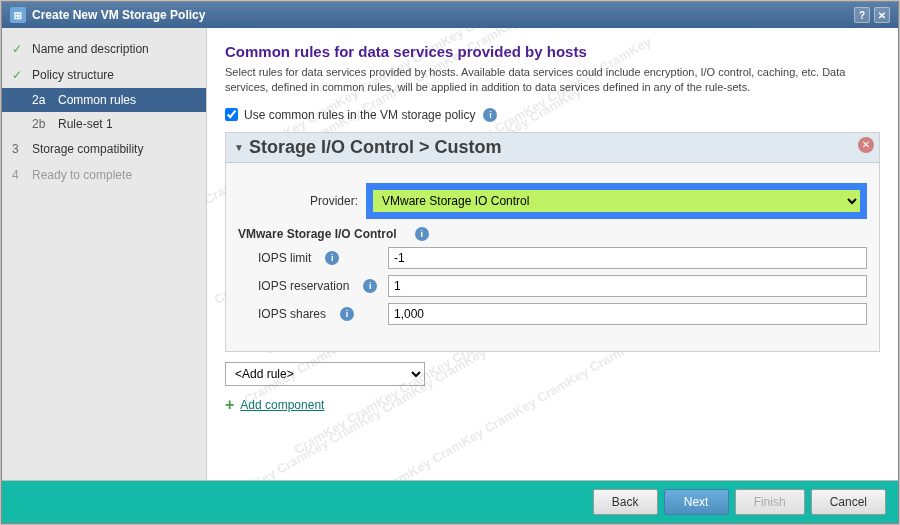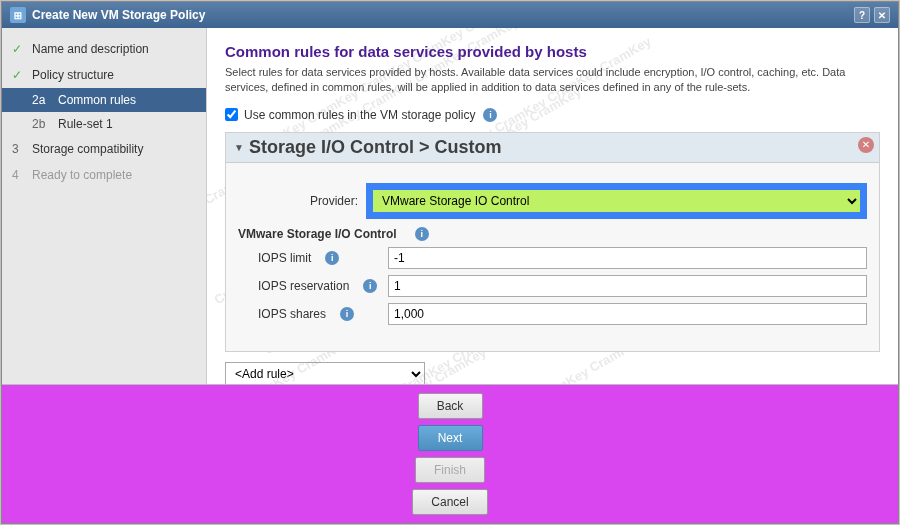--- a/index.html
+++ b/index.html
@@ -291,28 +291,27 @@
       font-size: 16px;
       font-weight: bold;
     }
     .add-component-label {
       font-size: 12px;
       color: #0f766e;
       cursor: pointer;
       text-decoration: underline;
     }
     .footer {
-      background: #d946ef;
+      background: #14b8a6;
       border-top: 1px solid #bbb;
       padding: 8px 12px;
       display: flex;
       justify-content: flex-end;
       gap: 6px;
       align-items: center;
-      flex-direction: column;
     }
     .btn {
       padding: 5px 18px;
       font-size: 12px;
       border: 1px solid #999;
       background: linear-gradient(to bottom, #f5f5f5, #ddd);
       cursor: pointer;
       border-radius: 2px;
       color: #333;
       min-width: 65px;

